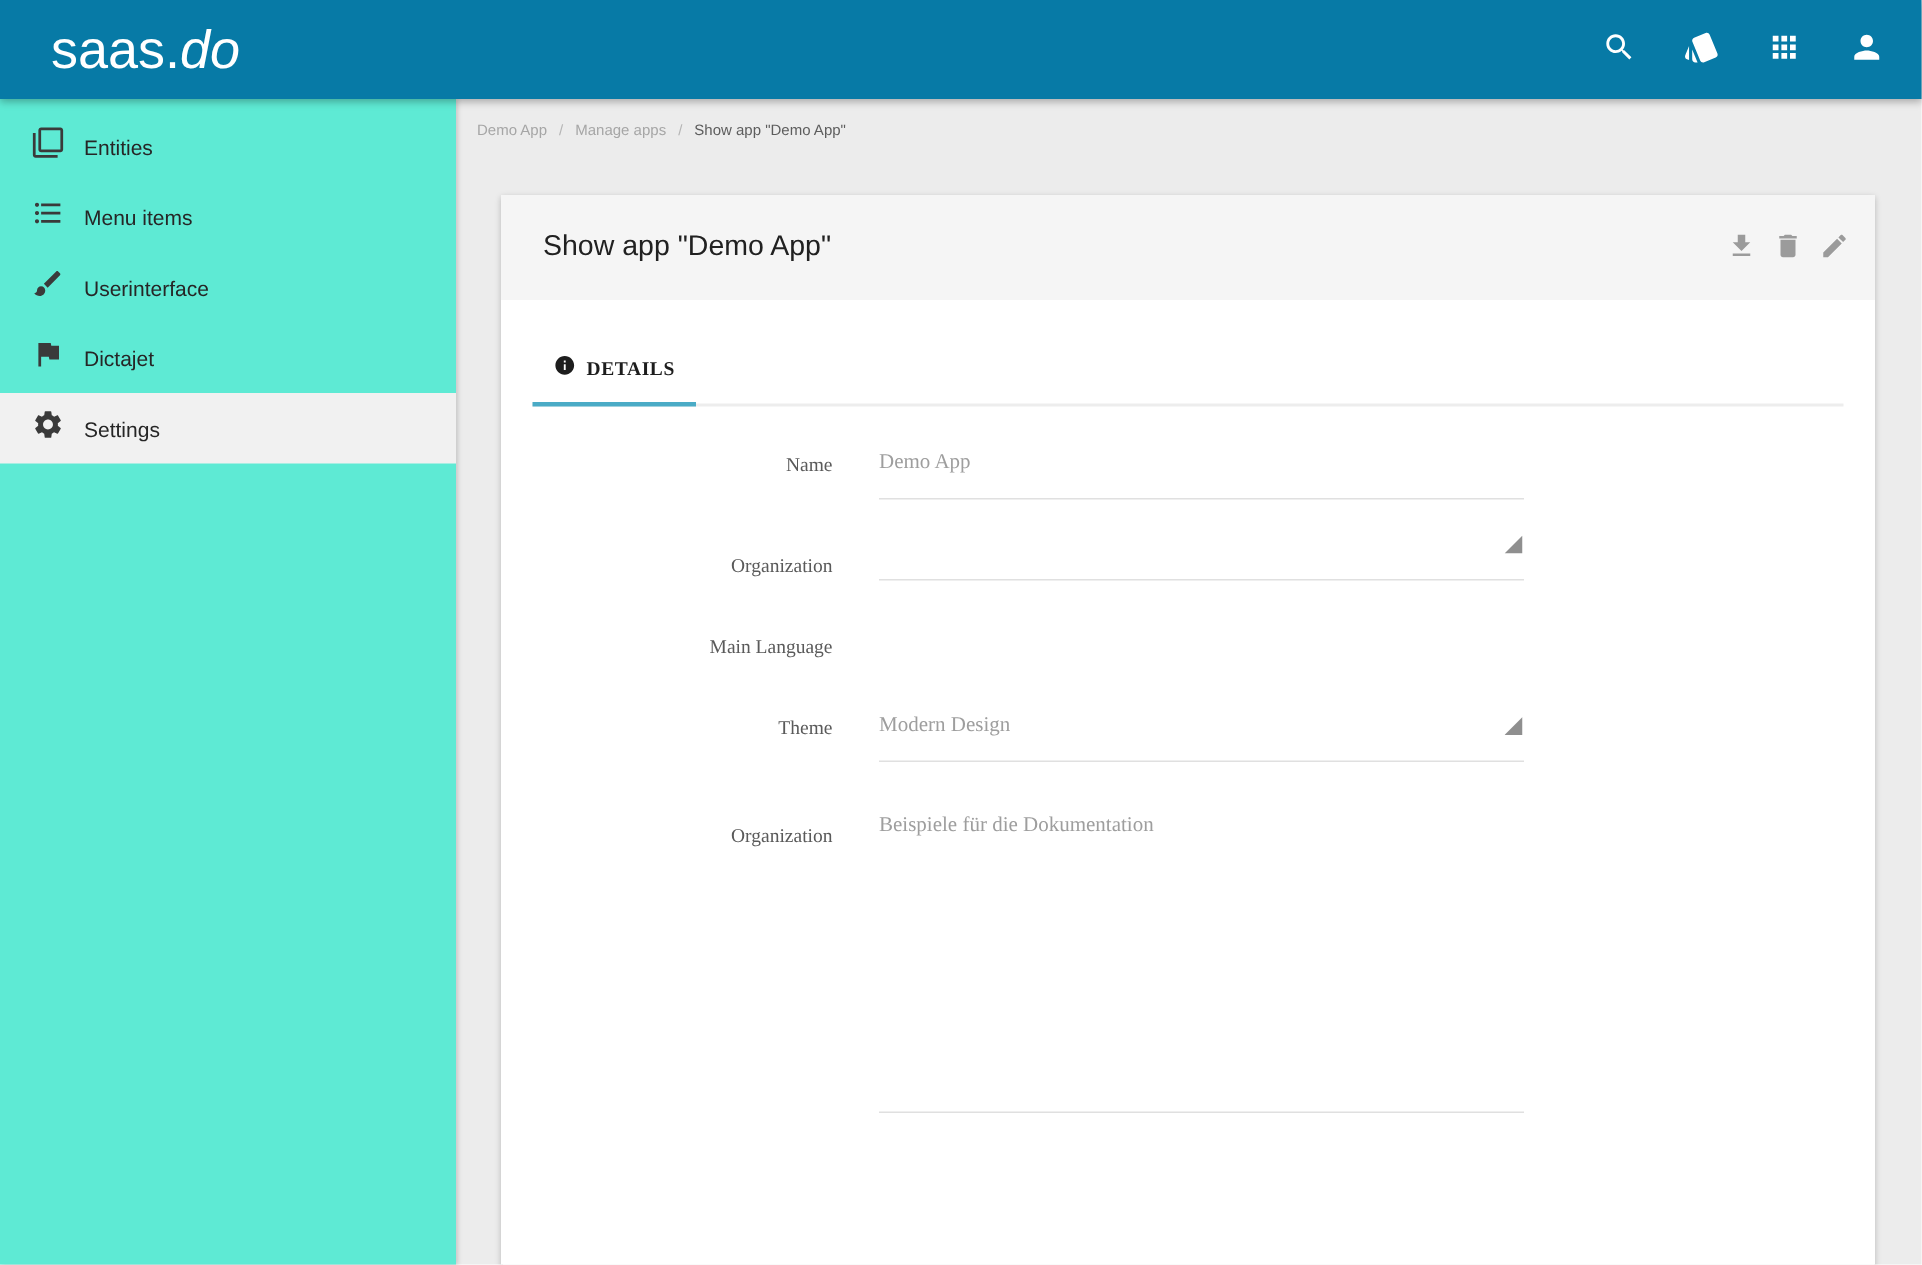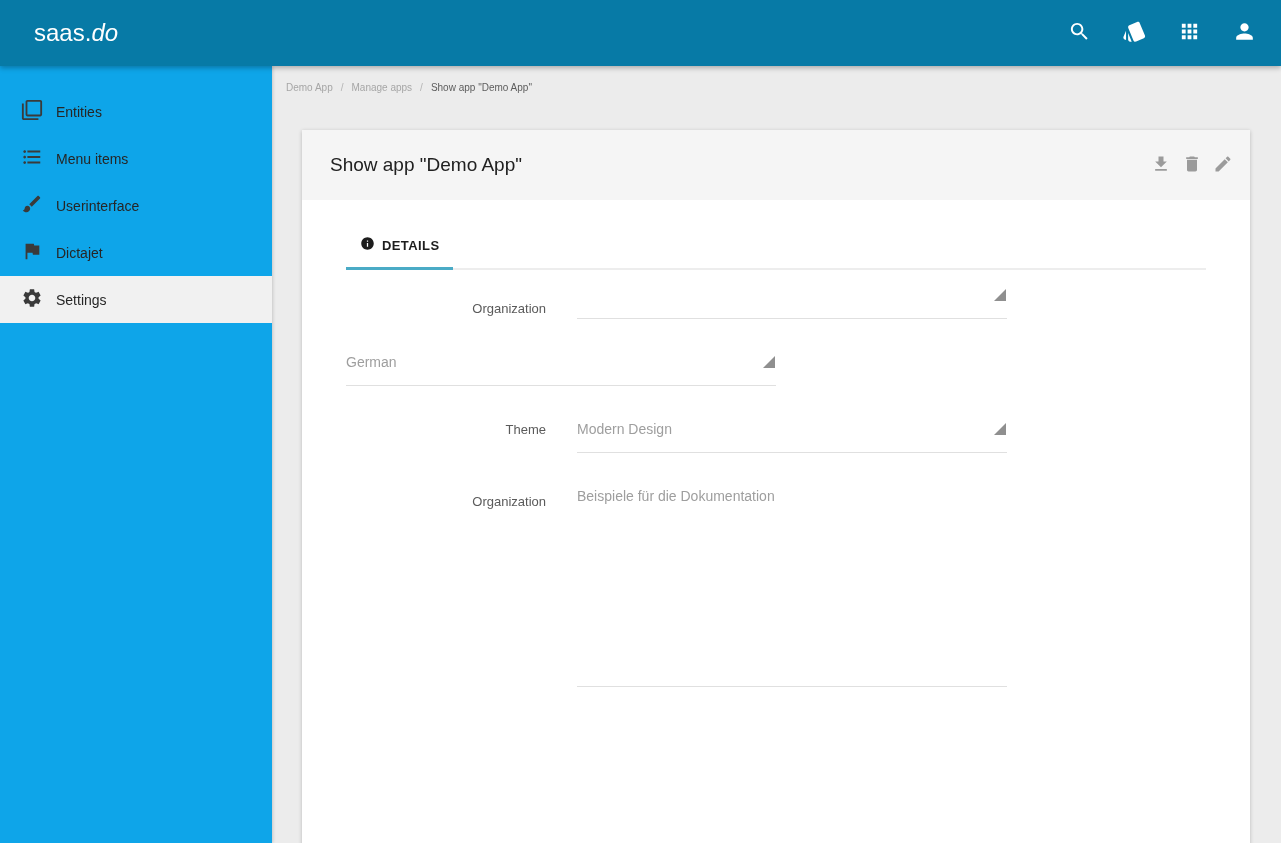--- a/index.html
+++ b/index.html
@@ -16,33 +16,33 @@
     font-family:"Liberation Sans",sans-serif;
     background:var(--main-bg);
   }
   
   .topbar{
     height:66px;background:var(--topbar-bg);
     display:flex;align-items:center;justify-content:space-between;
     padding:0 24px 0 34px;position:relative;z-index:5;
     box-shadow:0 2px 5px rgba(0,0,0,.28);
   }
-  .logo{color:#fff;font-size:24px;line-height:1;cursor:pointer;}
+  .logo{color:#fff;font-size:36px;line-height:1;cursor:pointer;}
   .logo .it{font-style:italic;}
   .topbar-actions{display:flex;align-items:center;gap:29px;}
   .icon-btn{
     background:none;border:none;padding:0;margin:0;
     width:26px;height:26px;display:flex;align-items:center;justify-content:center;
     cursor:pointer;color:#fff;
   }
   .icon-btn svg{fill:#fff;}
   
   .shell{display:flex;height:777px;}
   .sidebar{
-    width:272px;background:#0ea5e9;padding-top:22px;flex:none;
+    width:304px;background:#5eead4;padding-top:8px;flex:none;
     box-shadow:1px 0 3px rgba(0,0,0,.16);position:relative;z-index:2;
   }
   .nav-item{
     height:47px;display:flex;align-items:center;gap:13px;
     padding-left:21px;cursor:pointer;
   }
   .nav-item.active{background:var(--active-item-bg);}
   .nav-item svg{fill:#3a3a3a;flex:none;}
   .nav-label{font-size:14px;color:#262626;font-weight:500;}
   
@@ -61,21 +61,21 @@
     display:flex;align-items:center;justify-content:space-between;
     padding:0 12px 0 28px;
   }
   .card-title{margin:0;font-size:19px;font-weight:400;color:#212121;}
   .card-actions{display:flex;align-items:center;}
   .action-btn{
     background:none;border:none;width:31px;height:31px;padding:0;
     display:flex;align-items:center;justify-content:center;cursor:pointer;
   }
   .action-btn svg{fill:#9b9b9b;}
-  .card-body{padding:28px 44px 0;}
+  .card-body{padding:28px 21px 0;font-family:Liberation Serif, serif;}
   
   .tabs{border-bottom:2px solid #ededed;}
   .tab{
     display:inline-flex;align-items:center;gap:7px;
     padding:8px 14px 13px;margin-bottom:-2px;
     border-bottom:3px solid var(--accent);
     font-size:13px;font-weight:700;letter-spacing:.4px;color:#1d1d1d;
     cursor:pointer;
   }
   .tab svg{fill:#1d1d1d;}
@@ -223,37 +223,38 @@
                 <svg width="15" height="15" viewBox="0 0 24 24">
                     <path d="M12 2C6.48 2 2 6.48 2 12s4.48 10 10 10 10-4.48 10-10S17.52 2 12 2zm1 15h-2v-6h2v6zm0-8h-2V7h2v2z"></path>
                   </svg>
               </span>
               <span>DETAILS</span>
             </div>
           </div>
 
           <div class="form">
 
+            <div class="field-row">
+              <label class="field-label">Name</label>
+              <div class="field-control">
+                <span class="field-value">Demo App</span>
+              </div>
+            </div>
 
             <div class="field-row">
               <label class="field-label">Organization</label>
               <div class="field-control select">
                 <svg class="select-arrow" width="12" height="12" viewBox="0 0 12 12">
                     <polygon points="12,0 12,12 0,12"></polygon>
                   </svg>
               </div>
             </div>
 
             <div class="field-row">
-              <div class="field-control select">
-                <span class="field-value">German</span>
-                <svg class="select-arrow" width="12" height="12" viewBox="0 0 12 12">
-                    <polygon points="12,0 12,12 0,12"></polygon>
-                  </svg>
-              </div>
+              <label class="field-label">Main Language</label>
             </div>
 
             <div class="field-row">
               <label class="field-label">Theme</label>
               <div class="field-control select">
                 <span class="field-value">Modern Design</span>
                 <svg class="select-arrow" width="12" height="12" viewBox="0 0 12 12">
                     <polygon points="12,0 12,12 0,12"></polygon>
                   </svg>
               </div>

